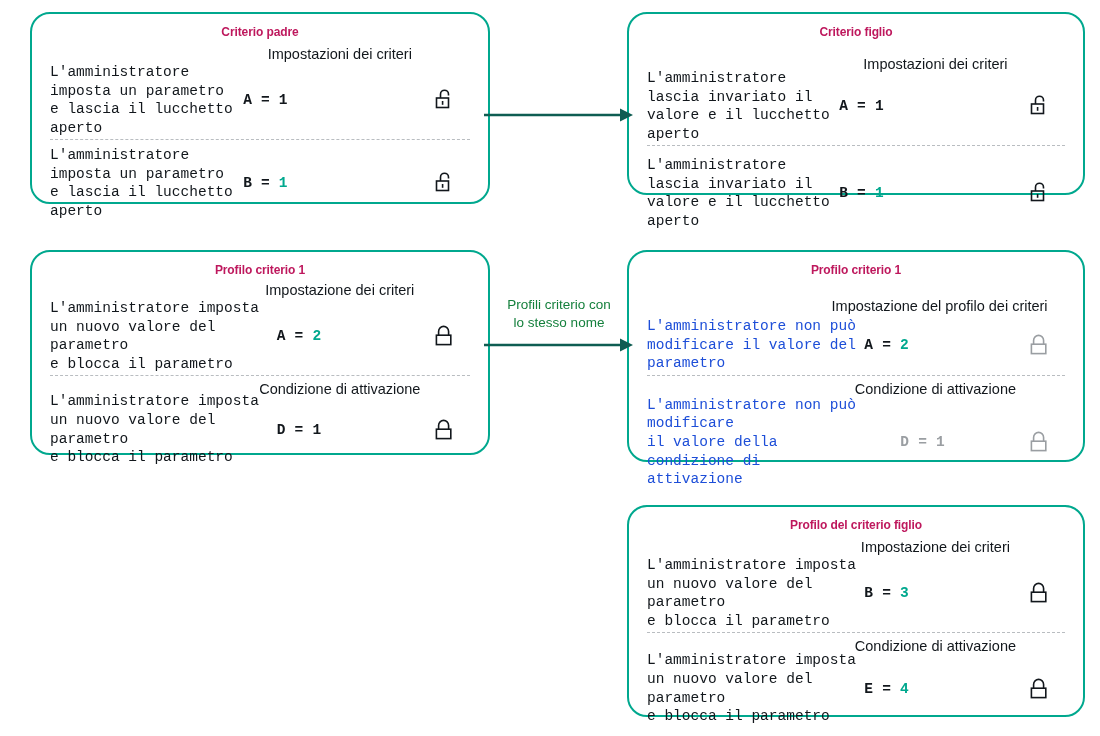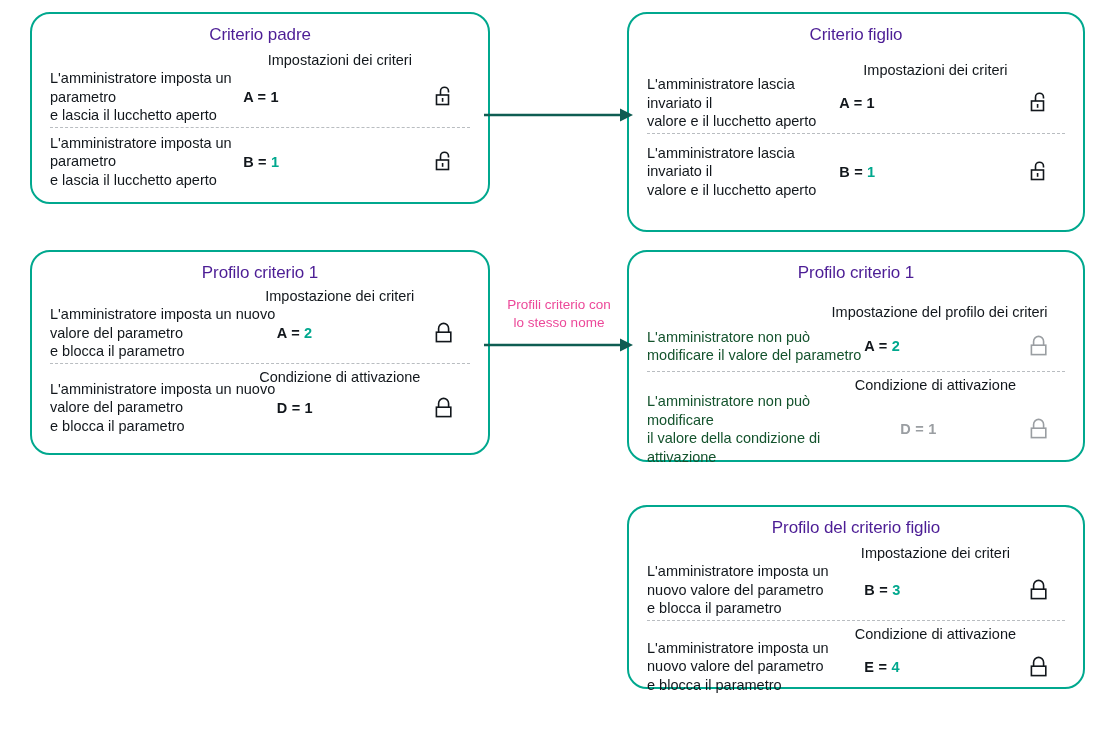--- a/index.html
+++ b/index.html
@@ -25,24 +25,24 @@
   .card {
     position: absolute;
     box-sizing: border-box;
     border: 2px solid #00a88e;
     border-radius: 20px;
     background: #ffffff;
     padding: 0;
   }
   .card-title {
     text-align: center;
-    font-size: 17px;
-    font-weight: normal;
+    font-size: 12px;
+    font-weight: bold;
     letter-spacing: -0.1px;
-    color: #4c1d95;
+    color: #be185d;
     padding-top: 11px;
     padding-bottom: 2px;
   }
 
   
   .section {
     position: relative;
     padding: 0 18px;
   }
   .section-heading {
@@ -54,30 +54,31 @@
     margin-right: 6%;
   }
   .section-heading.narrow {
     margin-left: 42%;
     margin-right: 2%;
   }
   .row {
     display: flex;
     align-items: center;
     min-height: 46px;
+    font-family: Liberation Mono, monospace;
   }
   .row-desc {
     flex: 0 0 auto;
     width: 46%;
     font-size: 14.5px;
     line-height: 1.28;
     color: #12171c;
     white-space: pre-line;
   }
-  .row-desc.muted { color: #14532d; }
+  .row-desc.muted { color: #1d4ed8; }
   .row-value {
     flex: 1 1 auto;
     text-align: left;
     font-size: 14.5px;
     font-weight: bold;
     color: #12171c;
     letter-spacing: 0.2px;
     padding-right: 6px;
   }
   .row-value.muted { color: #9a9ea2; }
@@ -101,21 +102,21 @@
   
   .lock { display: block; }
 
   
   .arrow-wrap { position: absolute; }
   .arrow-label {
     position: absolute;
     text-align: center;
     font-size: 13.5px;
     line-height: 1.3;
-    color: #ec4899;
+    color: #15803d;
     white-space: pre-line;
   }
 </style>
 </head>
 <body>
 
 <div class="stage">
 
   <div class="card" style="left:30px; top:12px; width:460px; height:192px;">
     <div class="card-title">Criterio padre</div>
@@ -151,21 +152,21 @@
           <svg class="lock" width="22" height="24" viewBox="0 0 22 24" aria-hidden="true">
             <path d="M7.5 10 V6.2 A4 4 0 0 1 15.5 6.2 V7.4" fill="none" stroke="#12171c" stroke-width="1.6"></path>
             <rect x="3.5" y="10" width="12" height="9.5" fill="none" stroke="#12171c" stroke-width="1.6"></rect>
             <rect x="8.8" y="13" width="1.6" height="3.8" fill="#12171c"></rect>
           </svg>
         </div>
       </div>
     </div>
   </div>
 
-  <div class="card" style="left:627px; top:12px; width:458px; height:220px;">
+  <div class="card" style="left:627px; top:12px; width:458px; height:183px;">
     <div class="card-title">Criterio figlio</div>
 
     <div class="section" style="margin-top:14px;">
       <div class="section-heading">Impostazioni dei criteri</div>
       <div class="row" style="margin-top:-4px;">
         <div class="row-desc">L'amministratore lascia invariato il
 valore e il lucchetto aperto</div>
         <div class="row-value">
           <span>A =</span>&nbsp;<span class="val">1</span>
         </div>
@@ -288,21 +289,21 @@
 
   <div class="arrow-wrap" style="left:484px; top:296px; width:150px; height:60px;">
     <div class="arrow-label" style="left:0; top:0; width:150px;">Profili criterio con
 lo stesso nome</div>
     <svg width="150" height="30" viewBox="0 0 150 30" style="position:absolute; left:0; top:34px;" aria-hidden="true">
       <line x1="0" y1="15" x2="136" y2="15" stroke="#0f5d52" stroke-width="2.6"></line>
       <polygon points="136,8.5 149,15 136,21.5" fill="#0f5d52"></polygon>
     </svg>
   </div>
 
-  <div class="card" style="left:627px; top:505px; width:458px; height:184px;">
+  <div class="card" style="left:627px; top:505px; width:458px; height:212px;">
     <div class="card-title">Profilo del criterio figlio</div>
 
     <div class="section" style="margin-top:4px;">
       <div class="section-heading">Impostazione dei criteri</div>
       <div class="row">
         <div class="row-desc" style="width:52%;">L'amministratore imposta un nuovo valore del parametro
  e blocca il parametro</div>
         <div class="row-value">
           <span>B =</span>&nbsp;<span class="val accent">3</span>
         </div>

